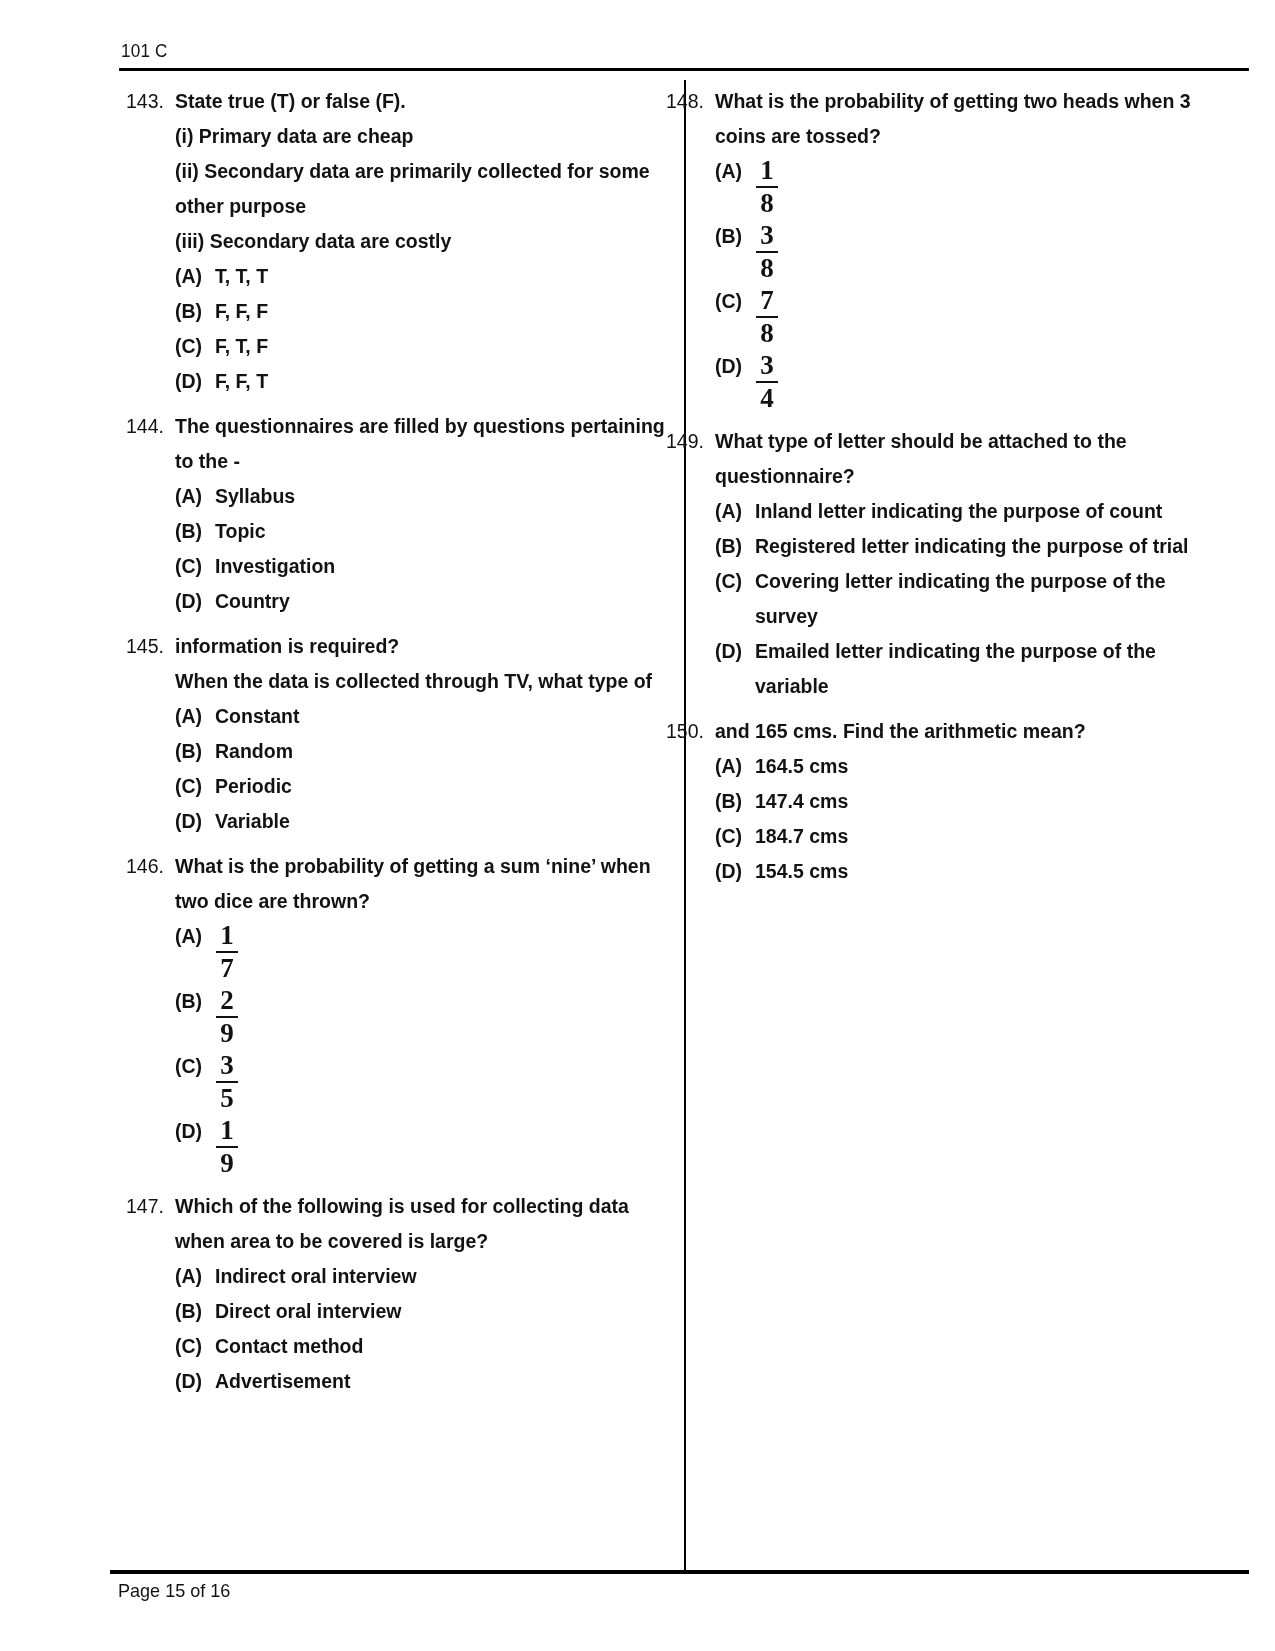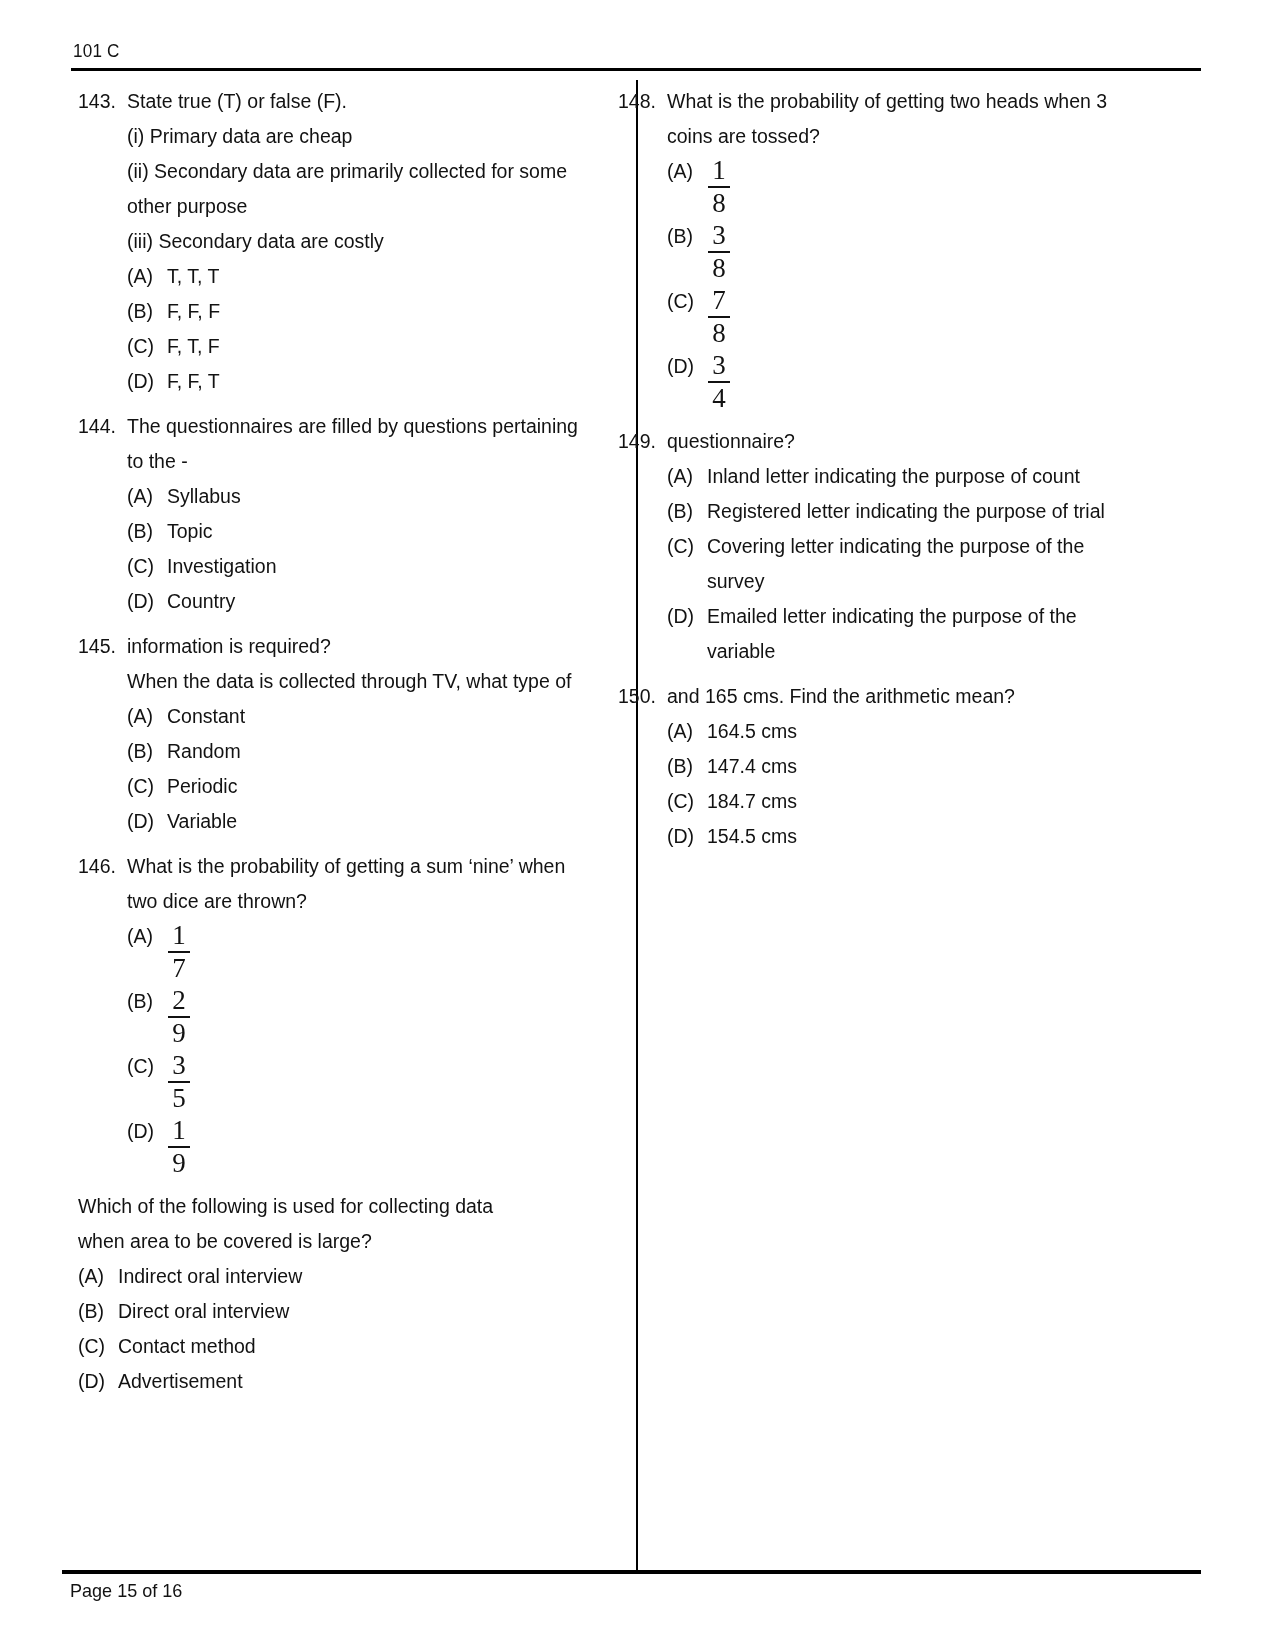--- a/index.html
+++ b/index.html
@@ -4,40 +4,40 @@
 <style>
   html,body{margin:0;padding:0;}
   body{
     width:1275px;height:1651px;
     background:#ffffff;
     font-family:"Liberation Sans",sans-serif;
     color:#121212;
     position:relative;
     overflow:hidden;
   }
-  .page{position:absolute;inset:0;background:#ffffff;}
+  .page{position:absolute;inset:0;background:#ffffff;margin-left:48px;}
   .header-code{
     position:absolute;left:73px;top:40px;
     font-size:18px;line-height:22px;letter-spacing:0.2px;
     transform:scaleX(0.95);transform-origin:left center;
   }
   .header-rule{position:absolute;left:71px;top:68px;width:1130px;height:3px;background:#000;}
   .column-divider{position:absolute;left:636px;top:80px;width:2px;height:1491px;background:#000;}
   .footer-rule{position:absolute;left:62px;top:1570px;width:1139px;height:4px;background:#000;}
   .footer-page{
     position:absolute;left:70px;top:1579px;
     font-size:19px;line-height:24px;
     transform:scaleX(0.95);transform-origin:left center;
   }
   .col{position:absolute;top:84px;font-size:19.5px;line-height:35px;}
   .col-left{left:78px;width:556px;}
   .col-right{left:618px;width:562px;}
   .question{display:flex;margin-bottom:10px;}
   .qnum{width:49px;flex:none;}
-  .qbody{flex:1;min-width:0;}
+  .qbody{flex:1;min-width:0;font-weight:bold;}
   .qline{white-space:nowrap;}
   .opt{display:flex;align-items:flex-start;}
   .optlabel{width:40px;flex:none;}
   .opttext{flex:1;min-width:0;}
   .optline{white-space:nowrap;}
   .frac{
     display:inline-block;text-align:center;vertical-align:top;
     font-family:"Liberation Serif","DejaVu Serif",serif;
     font-size:27px;margin-left:1px;
   }
@@ -177,20 +177,21 @@
           <div class="opt frac-opt">
             <span class="optlabel">(D)</span>
             <span class="frac">
               <span class="num">1</span>
               <span class="den">9</span>
             </span>
           </div>
         </div>
       </div>
       <div class="question">
+        <div class="qnum">147.</div>
         <div class="qbody">
           <div class="qline">Which of the following is used for collecting data</div>
           <div class="qline">when area to be covered is large?</div>
           <div class="opt">
             <span class="optlabel">(A)</span>
             <span class="opttext">
               <div class="optline">Indirect oral interview</div>
             </span>
           </div>
           <div class="opt">
@@ -246,20 +247,21 @@
             <span class="frac">
               <span class="num">3</span>
               <span class="den">4</span>
             </span>
           </div>
         </div>
       </div>
       <div class="question">
         <div class="qnum">149.</div>
         <div class="qbody">
+          <div class="qline">What type of letter should be attached to the</div>
           <div class="qline">questionnaire?</div>
           <div class="opt">
             <span class="optlabel">(A)</span>
             <span class="opttext">
               <div class="optline">Inland letter indicating the purpose of count</div>
             </span>
           </div>
           <div class="opt">
             <span class="optlabel">(B)</span>
             <span class="opttext">

